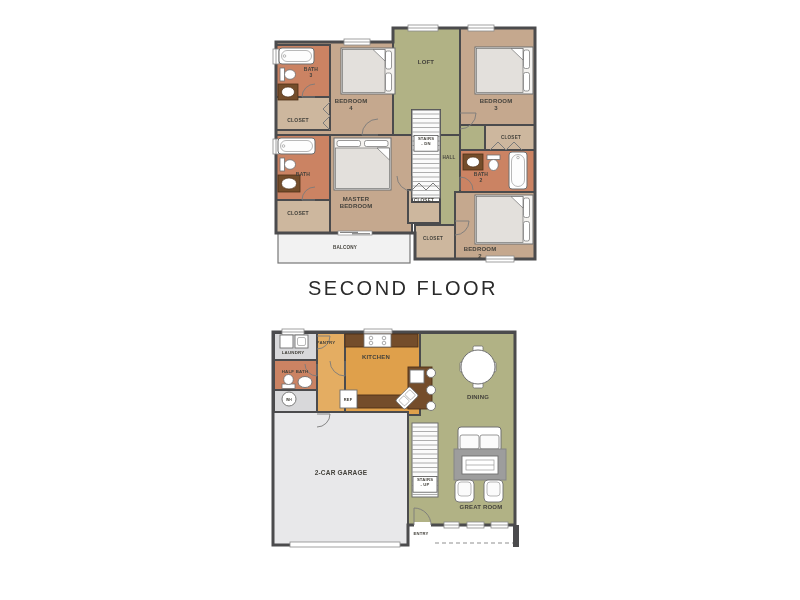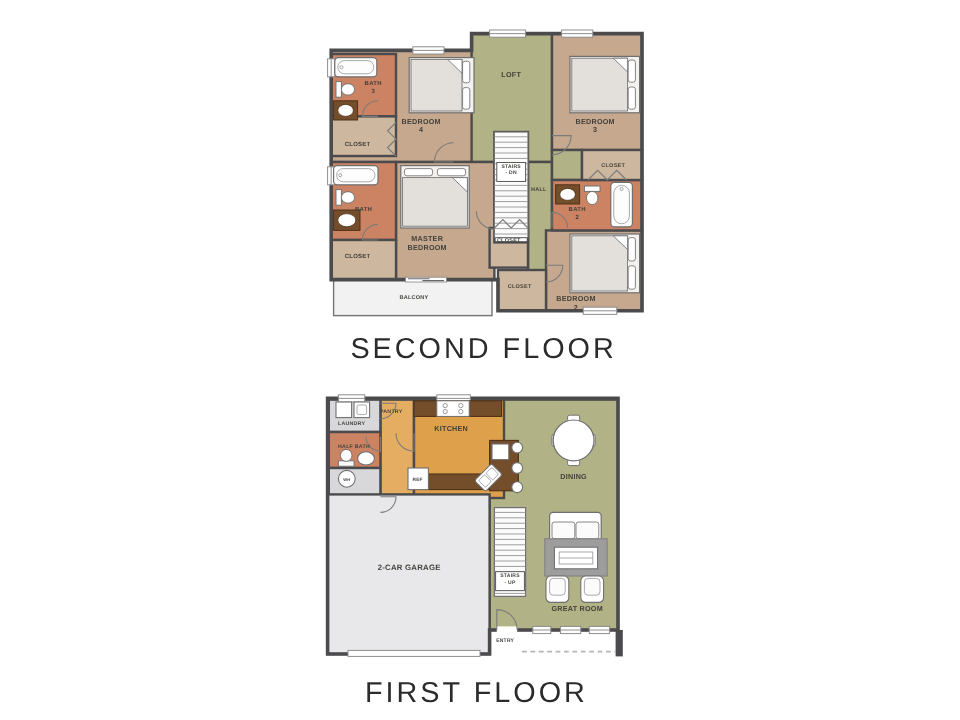--- a/index.html
+++ b/index.html
@@ -1,20 +1,20 @@
 <!DOCTYPE html>
 <html><head>
 <meta charset="utf-8">
 <style>
   html,body{margin:0;padding:0;background:#ffffff;}
   .stage{position:relative;width:800px;height:600px;background:#ffffff;overflow:hidden;
          font-family:"Liberation Sans",sans-serif;}
   .plan{position:absolute;}
   .plan svg{display:block;}
-  .caption{position:absolute;width:270px;text-align:center;font-size:24px;
+  .caption{position:absolute;width:270px;text-align:center;font-size:20px;
            letter-spacing:2.5px;color:#2b2b2b;font-weight:400;
            font-family:"Liberation Sans",sans-serif;}
   svg text{font-family:"Liberation Sans",sans-serif;font-weight:bold;}
 </style>
 </head>
 <body>
 
 <div class="stage">
 
   <section class="plan" style="left:268px;top:18px;">
@@ -238,15 +238,14 @@
         <text x="21" y="72.5" text-anchor="middle" font-size="3.4" fill="#44423c" letter-spacing="0.2"><tspan x="21" dy="0">WH</tspan></text>
         <text x="80" y="73" text-anchor="middle" font-size="4" fill="#44423c" letter-spacing="0.2"><tspan x="80" dy="0">REF</tspan></text>
         <text x="210" y="71" text-anchor="middle" font-size="6" fill="#44423c" letter-spacing="0.2"><tspan x="210" dy="0">DINING</tspan></text>
         <rect x="145" y="148.4" width="24" height="15.8" fill="#ffffff" stroke="#555555" stroke-width="0.8"></rect>
         <text x="157" y="153" text-anchor="middle" font-size="4.2" fill="#44423c" letter-spacing="0.2"><tspan x="157" dy="0">STAIRS</tspan><tspan x="157" dy="5.4">- UP</tspan></text>
         <text x="213" y="181" text-anchor="middle" font-size="6" fill="#44423c" letter-spacing="0.2"><tspan x="213" dy="0">GREAT ROOM</tspan></text>
         <text x="153" y="207" text-anchor="middle" font-size="4.2" fill="#44423c" letter-spacing="0.2"><tspan x="153" dy="0">ENTRY</tspan></text>
         <text x="73" y="147" text-anchor="middle" font-size="6.5" fill="#44423c" letter-spacing="0.2"><tspan x="73" dy="0">2-CAR GARAGE</tspan></text>
       </svg>
   </section>
-  <div class="caption" style="left:262px;top:564px;">FIRST FLOOR</div>
 
 </div>
 
 </body></html>

